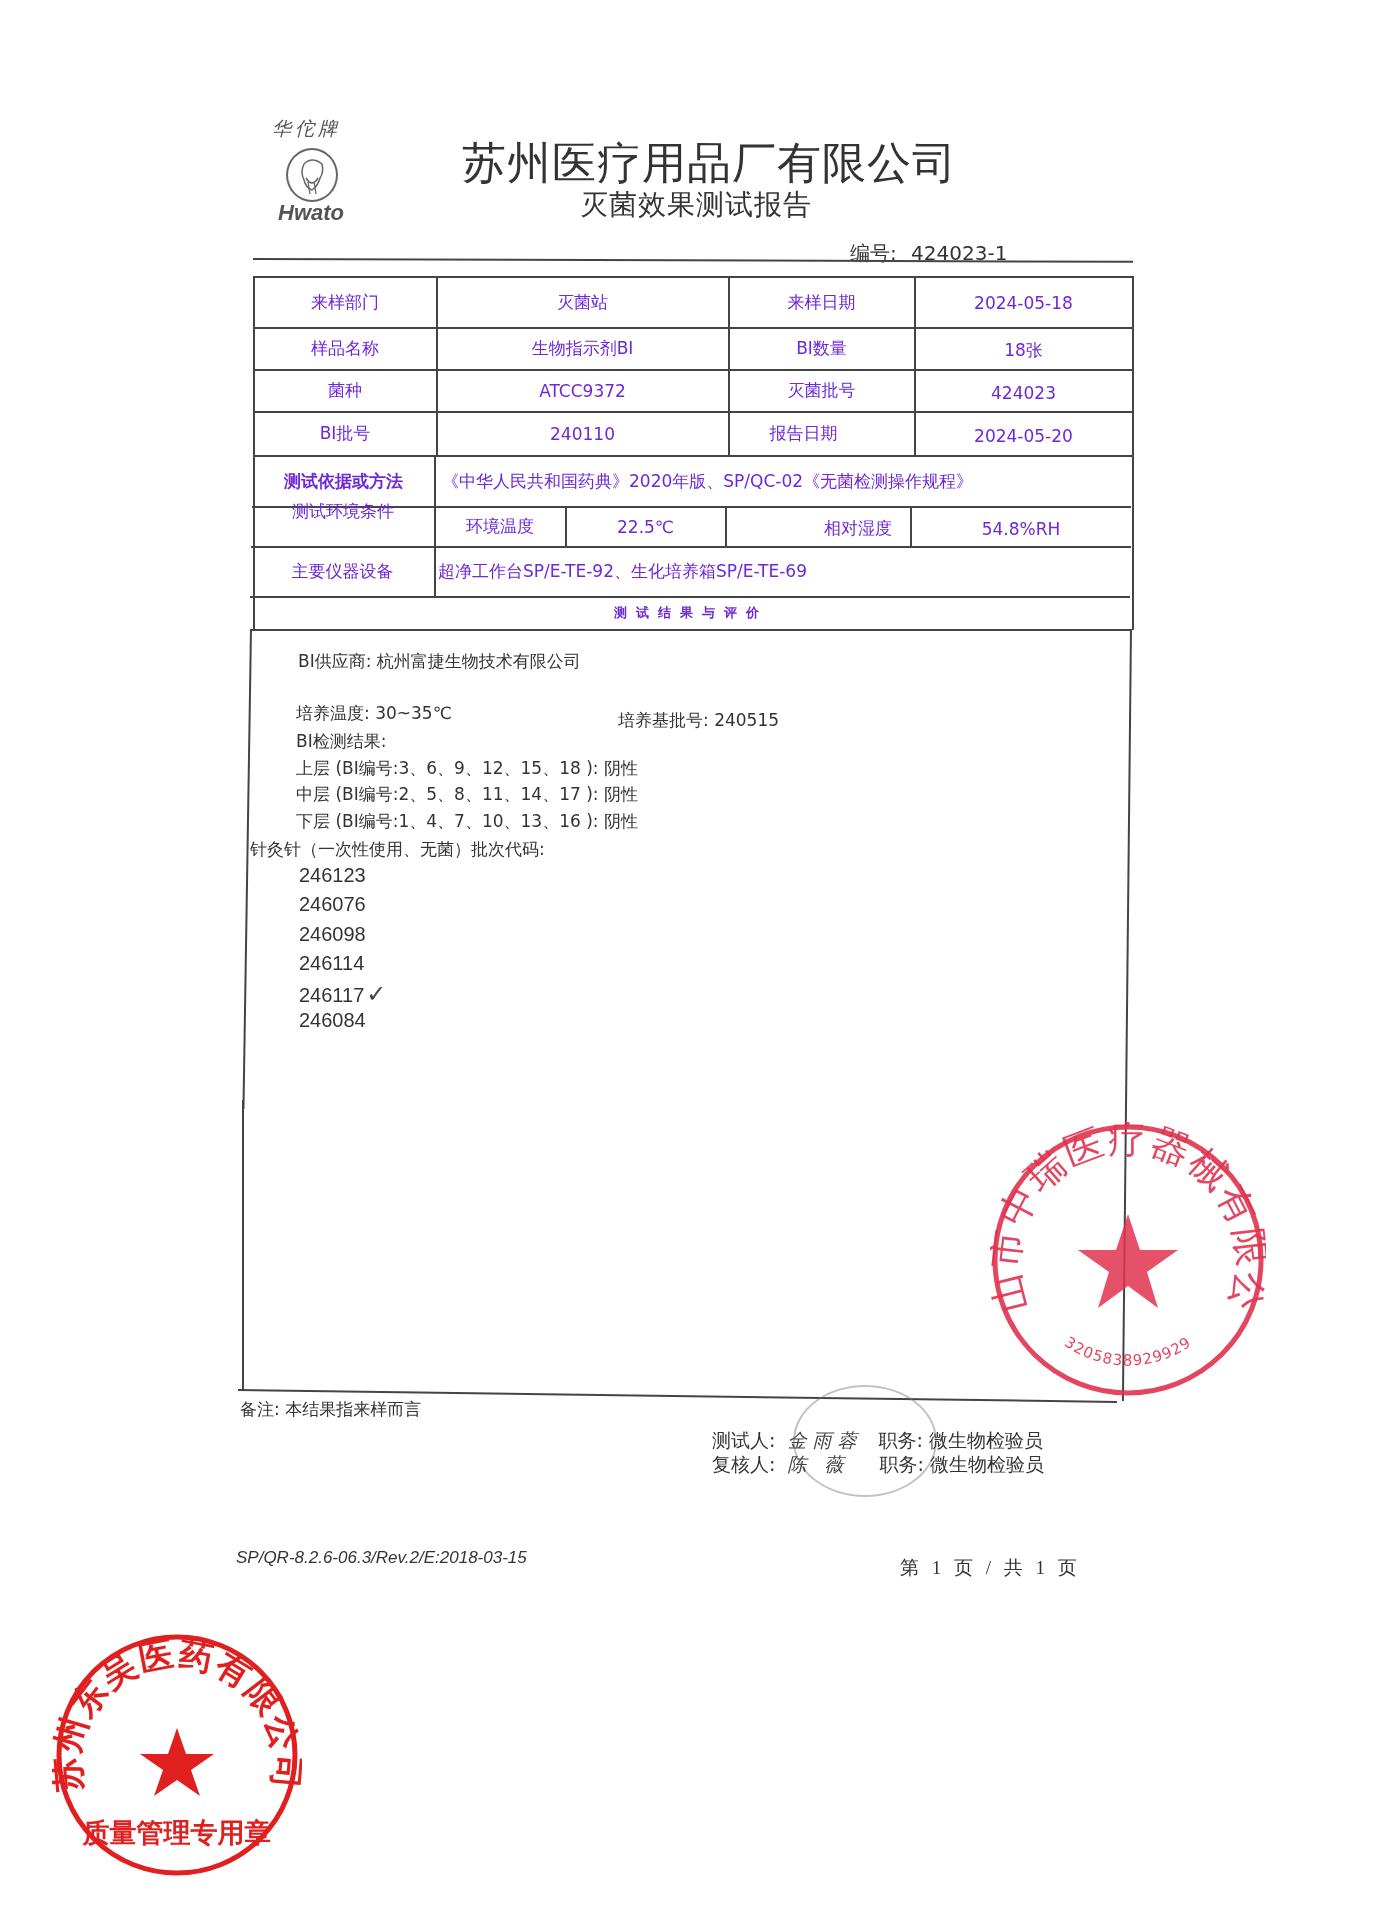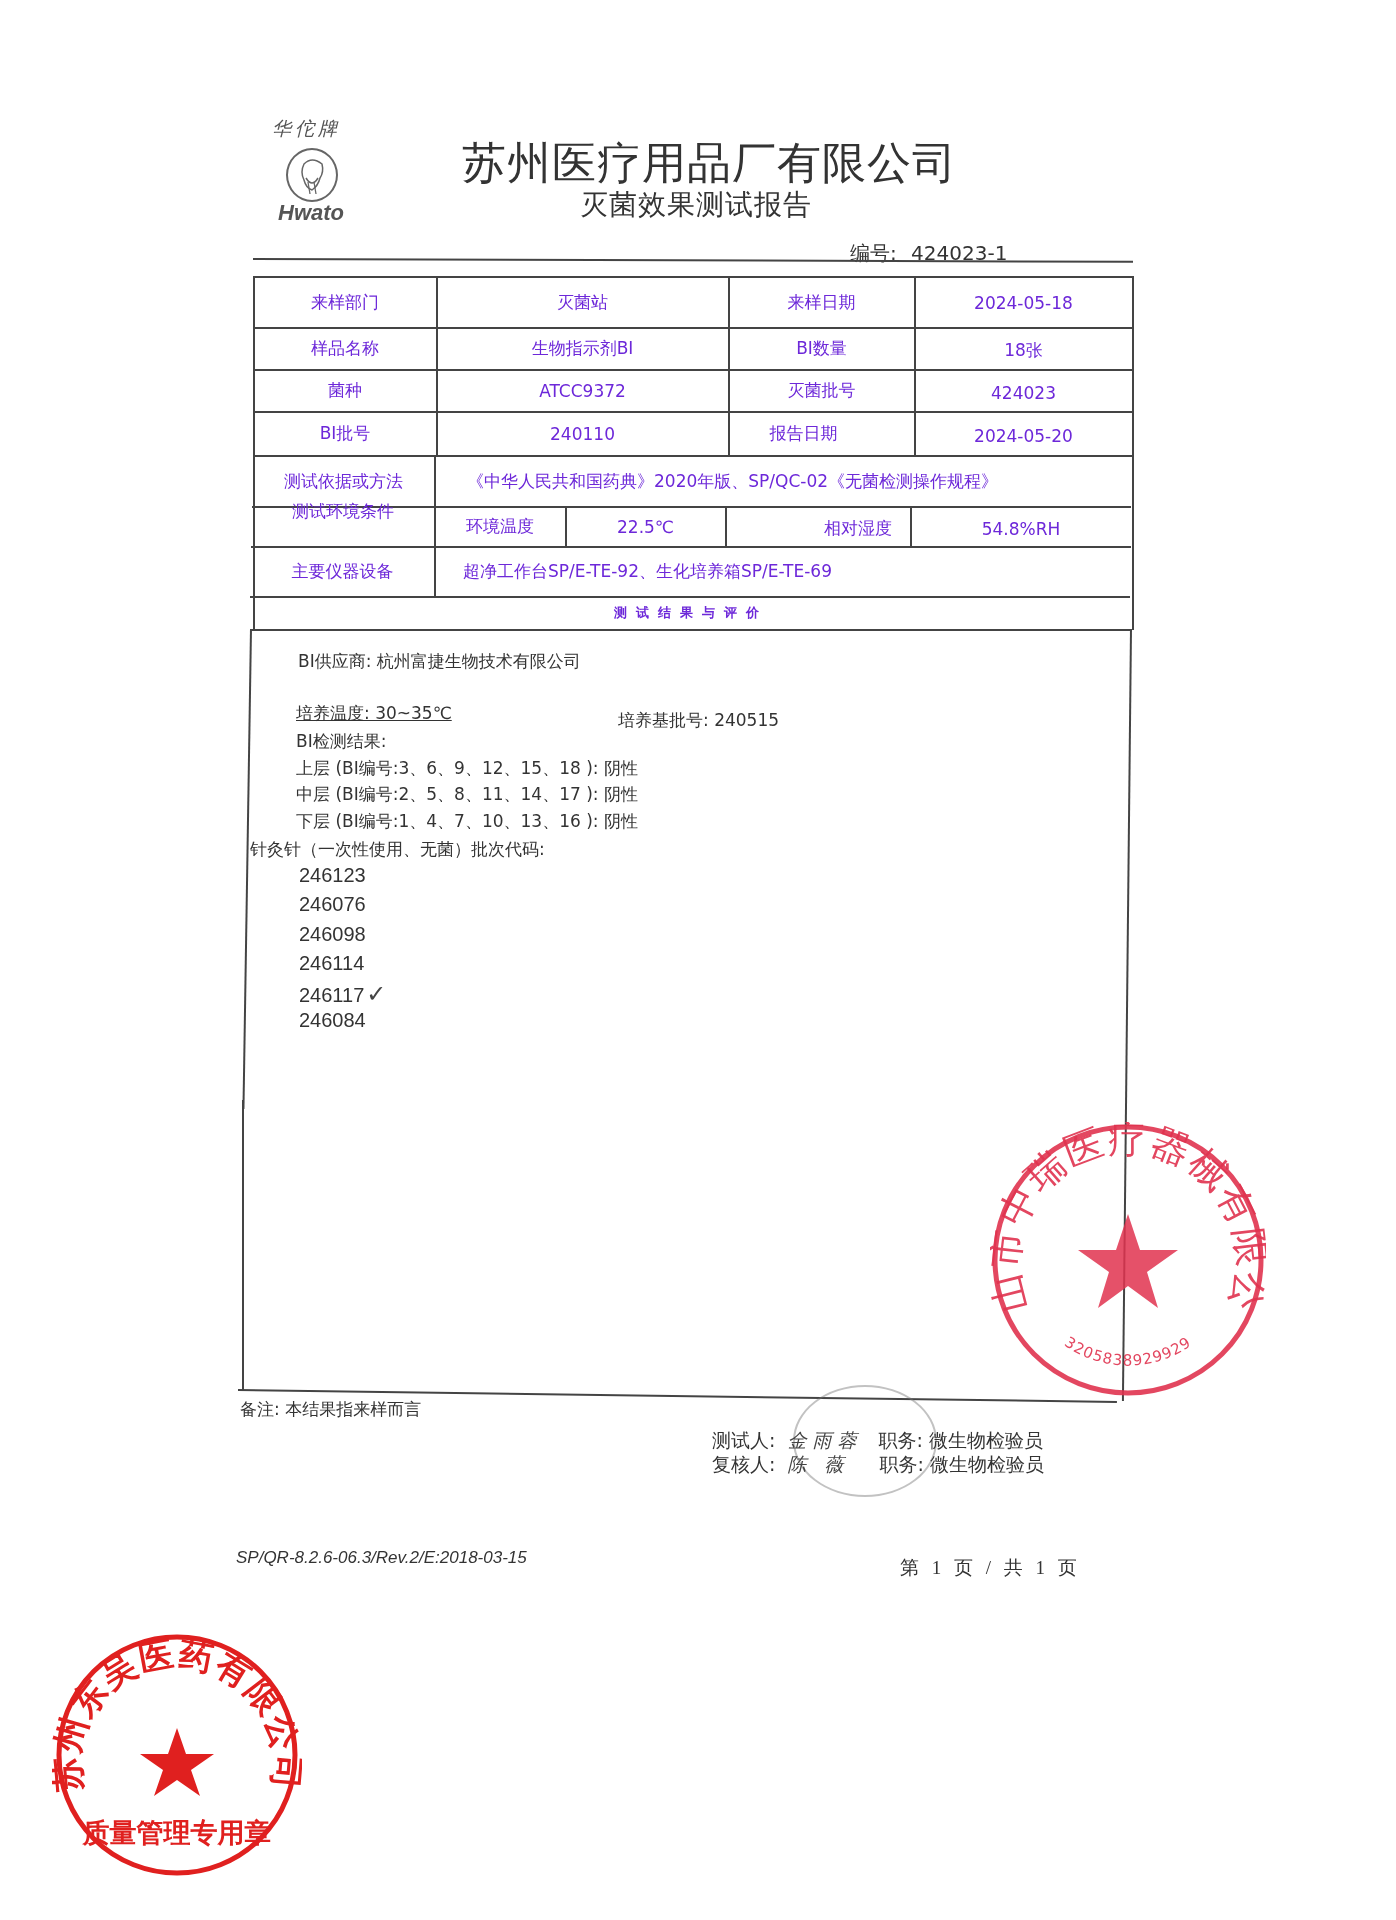--- a/index.html
+++ b/index.html
@@ -12,21 +12,21 @@
   .logo-circle { left:286px; top:148px; width:48px; height:50px; border:2px solid #666; border-radius:50%; }
   .logo-latin { left:278px; top:200px; font-size:22px; font-style:italic; font-weight:bold; color:#555; font-family:"Liberation Sans",sans-serif; }
 
   .title-main { left:462px; top:134px; width:470px; font-size:44px; letter-spacing:1px; color:#333; text-align:center; white-space:nowrap; }
   .title-sub { left:566px; top:186px; width:260px; font-size:28px; color:#333; text-align:center; letter-spacing:1px; white-space:nowrap; }
   .report-no { left:850px; top:240px; font-size:20px; color:#333; white-space:nowrap; }
   .rule { left:253px; top:258px; width:880px; height:2px; background:#444; transform:rotate(0.18deg); transform-origin:left; }
   .hline { position:absolute; height:1.6px; background:#444; }
   .vline { position:absolute; width:1.6px; background:#444; }
   .cell { position:absolute; display:flex; align-items:center; justify-content:center; font-size:17px; color:#6d28d9; white-space:nowrap; }
-  .cell.left { justify-content:flex-start; padding-left:6px;margin-left:25px; }
+  .cell.left { justify-content:flex-start; padding-left:6px; }
   .section-title { font-weight:bold; letter-spacing:9px; font-size:13px; }
 
   .body-text { position:absolute; font-size:17px; color:#333; white-space:nowrap; }
   .batch { position:absolute; font-size:20px; color:#333; font-family:"Liberation Sans",sans-serif; }
   .check { color:#444; font-size:24px; margin-left:2px; }
 
   .note { font-size:17px; color:#333; }
   .sig-line { font-size:19px; color:#333; white-space:nowrap; }
   .sign { font-family:"DejaVu Serif",serif; font-style:italic; color:#444; font-size:19px; letter-spacing:6px; }
   .footer-code { font-size:17px; font-style:italic; color:#333; font-family:"Liberation Sans",sans-serif; }
@@ -94,21 +94,21 @@
   <div class="cell" style="left:254px; top:370px; width:182px; height:41px;">菌种</div>
   <div class="cell" style="left:437px; top:370px; width:291px; height:41px;">ATCC9372</div>
   <div class="cell" style="left:729px; top:370px; width:185px; height:41px;">灭菌批号</div>
   <div class="cell" style="left:915px; top:372px; width:217px; height:41px;">424023</div>
 
   <div class="cell" style="left:254px; top:412px; width:182px; height:43px;">BI批号</div>
   <div class="cell" style="left:437px; top:412px; width:291px; height:43px;">240110</div>
   <div class="cell" style="left:729px; top:412px; width:149px; height:43px;">报告日期</div>
   <div class="cell" style="left:915px; top:414px; width:217px; height:43px;">2024-05-20</div>
 
-  <div class="cell" style="left:253px; top:456px; width:181px; height:50px;">测试依据或方法</div>
+  <div class="cell" style="left:253px; top:456px; width:181px; height:50px;font-weight:bold;">测试依据或方法</div>
   <div class="cell left" style="left:436px; top:456px; width:690px; height:50px;">《中华人民共和国药典》2020年版、SP/QC-02《无菌检测操作规程》</div>
 
   <div class="cell" style="left:252px; top:491px; width:182px; height:41px;">测试环境条件</div>
   <div class="cell" style="left:435px; top:507px; width:130px; height:39px;">环境温度</div>
   <div class="cell" style="left:566px; top:507px; width:159px; height:39px;">22.5℃</div>
   <div class="cell" style="left:726px; top:508px; width:184px; height:40px;padding-left:40px;">相对湿度</div>
   <div class="cell" style="left:911px; top:509px; width:220px; height:40px;">54.8%RH</div>
 
   <div class="cell" style="left:251px; top:547px; width:183px; height:49px;">主要仪器设备</div>
   <div class="cell left" style="left:432px; top:547px; width:690px; height:49px;">超净工作台SP/E-TE-92、生化培养箱SP/E-TE-69</div>
@@ -117,21 +117,21 @@
 </div>
 
 <div>
   <div class="vline" style="left:250px; top:629px; height:480px; transform:rotate(0.9deg); transform-origin:top;"></div>
   <div class="vline" style="left:1130px; top:629px; height:772px; transform:rotate(0.6deg); transform-origin:top;"></div>
   <div class="vline" style="left:242px; top:1100px; height:290px;"></div>
   <div class="hline" style="left:238px; top:1389px; width:879px; transform:rotate(0.78deg); transform-origin:left;"></div>
 </div>
 
 <div class="body-text" style="left:298px; top:650px;">BI供应商: 杭州富捷生物技术有限公司</div>
-<div class="body-text" style="left:296px; top:702px;text-decoration:underline;">培养温度: 30~35℃</div>
+<div class="body-text" style="left:296px; top:702px;">培养温度: 30~35℃</div>
 <div class="body-text" style="left:618px; top:709px;">培养基批号: 240515</div>
 <div class="body-text" style="left:296px; top:730px;">BI检测结果:</div>
 <div class="body-text" style="left:296px; top:757px;">上层 (BI编号:3、6、9、12、15、18 ): 阴性</div>
 <div class="body-text" style="left:296px; top:783px;">中层 (BI编号:2、5、8、11、14、17 ): 阴性</div>
 <div class="body-text" style="left:296px; top:810px;">下层 (BI编号:1、4、7、10、13、16 ): 阴性</div>
 <div class="body-text" style="left:250px; top:838px;">针灸针（一次性使用、无菌）批次代码:</div>
 
 <div>
   <div class="batch" style="left:299px; top:864px;">246123</div>
   <div class="batch" style="left:299px; top:893px;">246076</div>

